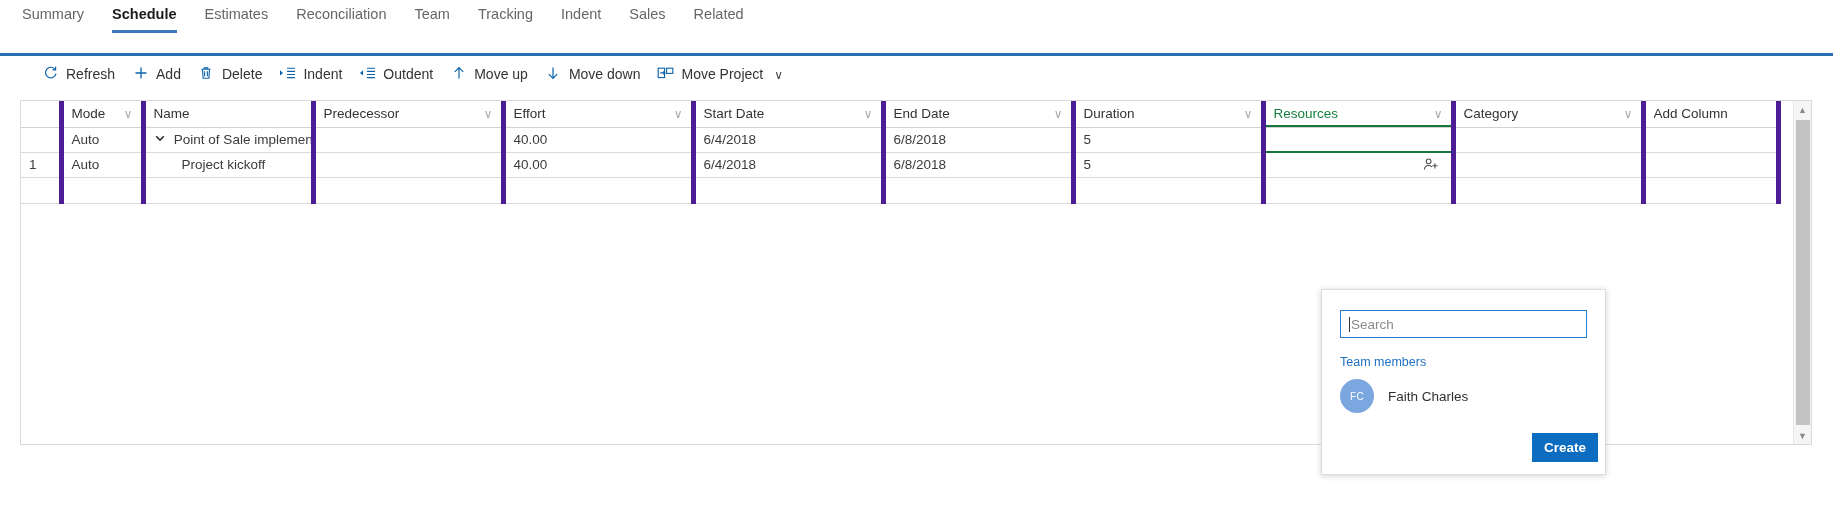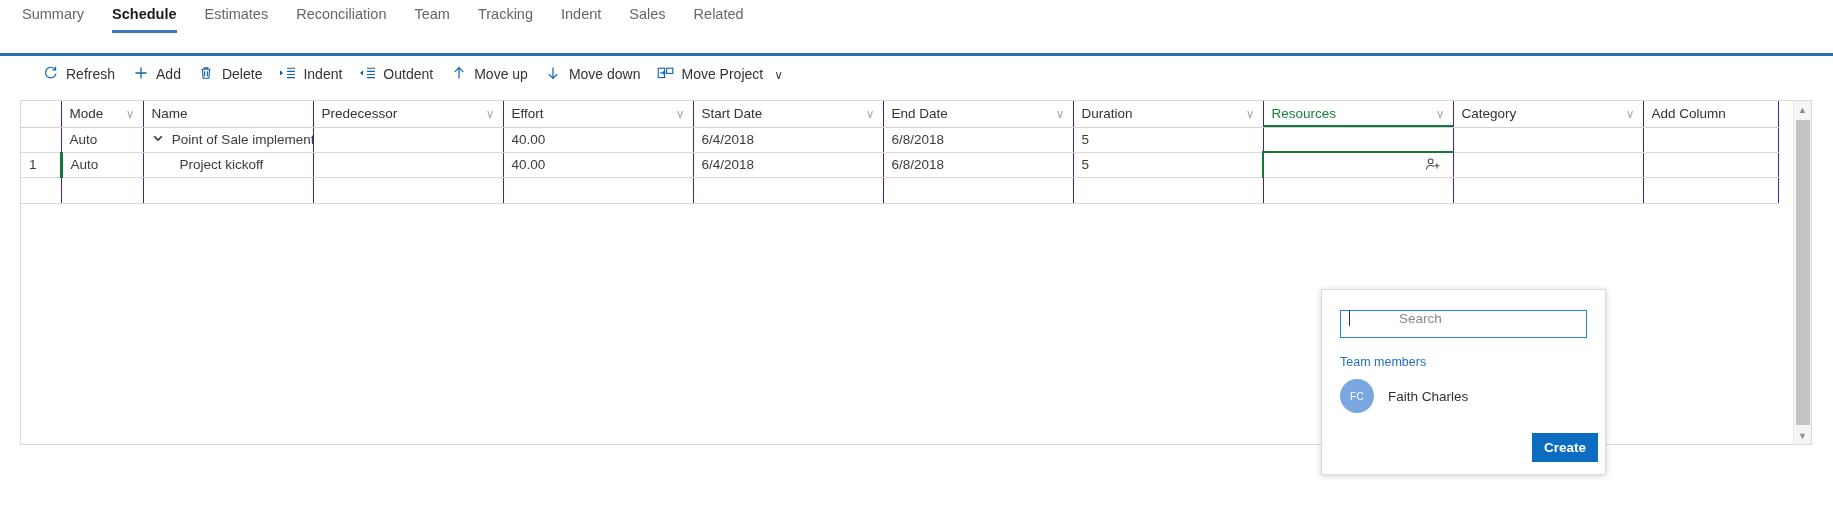--- a/index.html
+++ b/index.html
@@ -84,21 +84,21 @@
     border: 1px solid #d9d9d9;
     background: #ffffff;
   }
   table.grid {
     border-collapse: collapse;
     table-layout: fixed;
     width: 1757px;
     background: #fff;
   }
   table.grid th, table.grid td {
-    border-right: 1px solid #4c1d95;
+    border-right: 5px solid #4c1d95;
     border-bottom: 1px solid #dadada;
     height: 25px;
     padding: 0 8px;
     font-size: 13.5px;
     font-weight: normal;
     color: #3b3b3b;
     text-align: left;
     vertical-align: middle;
     overflow: hidden;
     white-space: nowrap;
@@ -182,25 +182,24 @@
     background: #ffffff;
     border: 1px solid #dcdcdc;
     box-shadow: 0 1px 6px rgba(0,0,0,0.18);
     z-index: 40;
   }
   .fly-search {
     margin: 20px 18px 0 18px;
     height: 28px;
     border: 1px solid #2b7cd3;
     display: flex;
-    align-items: flex-start;
+    align-items: center;
     padding: 0 8px;
     background: #fff;
     position: relative;
-    gap: 48px;
   }
   .fly-search .caret {
     width: 1px; height: 15px; background:#333; margin-right:1px;
   }
   .fly-search .ph {
     font-size: 13.5px; color:#8a8a8a;
   }
   .fly-grouplabel {
     margin: 17px 0 0 18px;
     font-size: 12.5px;

